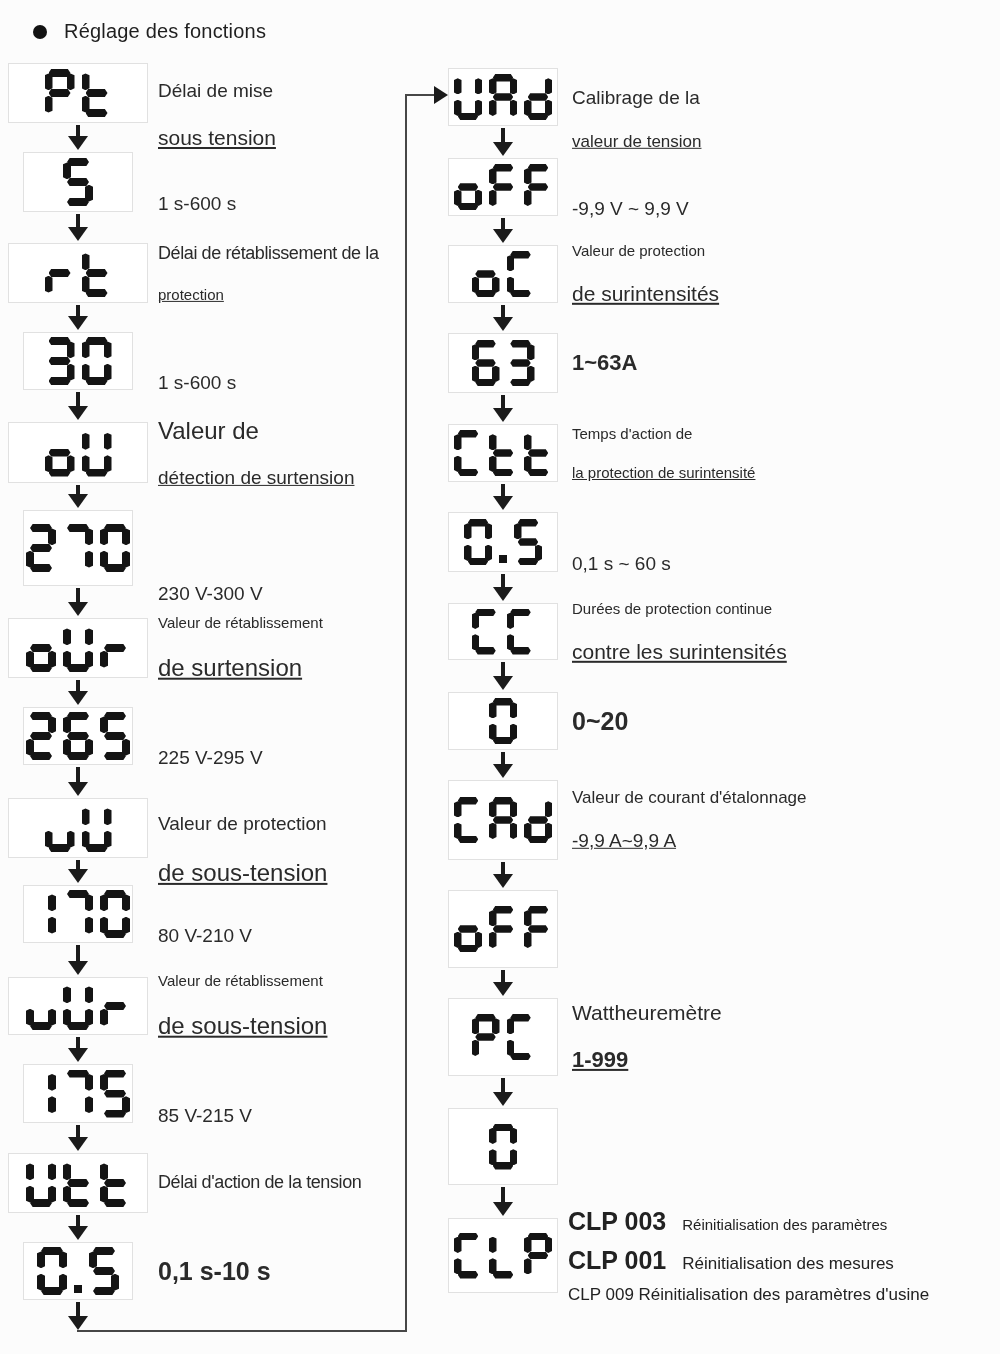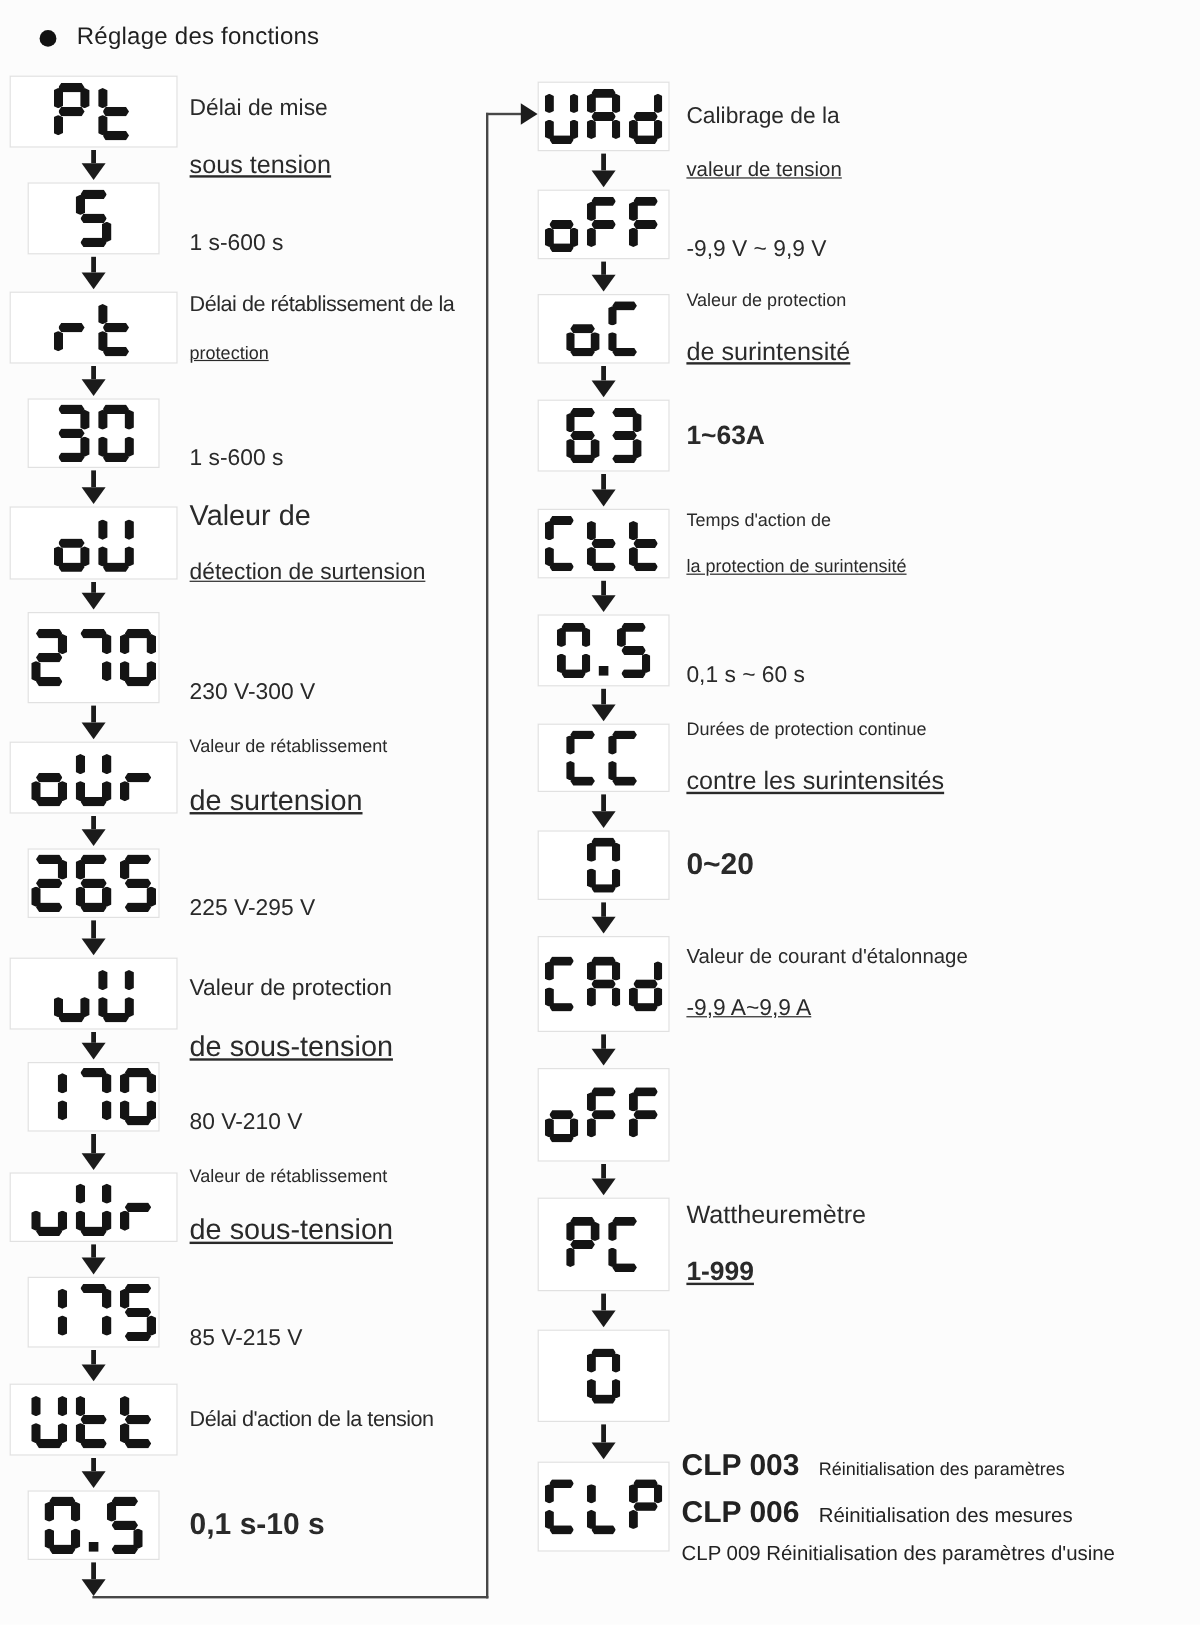--- a/index.html
+++ b/index.html
@@ -196,21 +196,21 @@
           <span class="digit">
             <i class="sgm hz s-a"></i>
             <i class="sgm vt s-b"></i>
             <i class="sgm vt s-c"></i>
             <i class="sgm hz s-d"></i>
             <i class="sgm vt s-e"></i>
             <i class="sgm vt s-f"></i>
           </span>
         </div>
       </div>
-      <div class="label" style="left: 158px; top: 556px; text-align: right;">
+      <div class="label" style="left: 158px; top: 572px; text-align: right;">
         <div class="lbl-line t-md">230 V-300 V</div>
       </div>
       <div class="arrow" style="left: 68px; top: 485px; height: 23px;">
         <i class="stem"></i>
         <i class="head"></i>
       </div>
       <div class="node-box" style="left: 8px; top: 618px; width: 140px; height: 60px;">
         <div class="segdisp">
           <span class="digit">
             <i class="sgm vt s-c"></i>
@@ -512,21 +512,21 @@
           <span class="digit">
             <i class="sgm hz s-a"></i>
             <i class="sgm hz s-d"></i>
             <i class="sgm vt s-e"></i>
             <i class="sgm vt s-f"></i>
           </span>
         </div>
       </div>
       <div class="label" style="left: 572px; top: 274px;">
         <div class="lbl-line t-sm">Valeur de protection</div>
-        <div class="lbl-line t-lg">de surintensité</div>
+        <div class="lbl-line t-lg">de surintensités</div>
       </div>
       <div class="arrow" style="left: 493px; top: 218px; height: 25px;">
         <i class="stem"></i>
         <i class="head"></i>
       </div>
       <div class="node-box" style="left: 448px; top: 333px; width: 110px; height: 60px;">
         <div class="segdisp">
           <span class="digit">
             <i class="sgm hz s-a"></i>
             <i class="sgm vt s-c"></i>
@@ -772,21 +772,21 @@
             <i class="sgm hz s-g"></i>
           </span>
         </div>
       </div>
       <div class="label clp" style="left: 568px; top: 1255.5px;">
         <div class="clp-line">
           <span class="t-bxl">CLP 003</span>
           <span class="t-sm">Réinitialisation des paramètres</span>
         </div>
         <div class="clp-line">
-          <span class="t-bxl">CLP 006</span>
+          <span class="t-bxl">CLP 001</span>
           <span class="t-ms">Réinitialisation des mesures</span>
         </div>
         <div class="clp-line">
           <span class="t-ms">CLP 009 Réinitialisation des paramètres d'usine</span>
         </div>
       </div>
       <div class="arrow" style="left: 493px; top: 1187px; height: 29px;">
         <i class="stem"></i>
         <i class="head"></i>
       </div>

